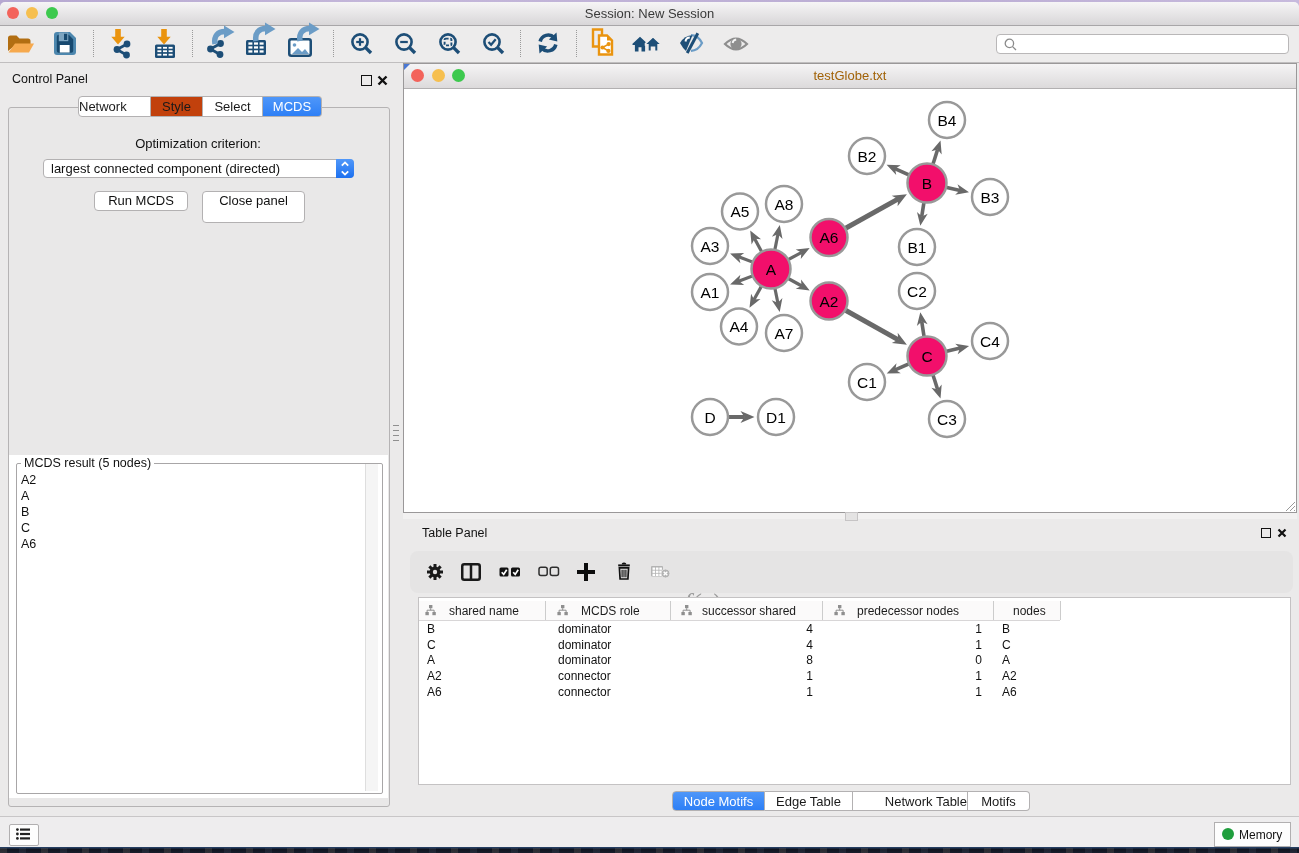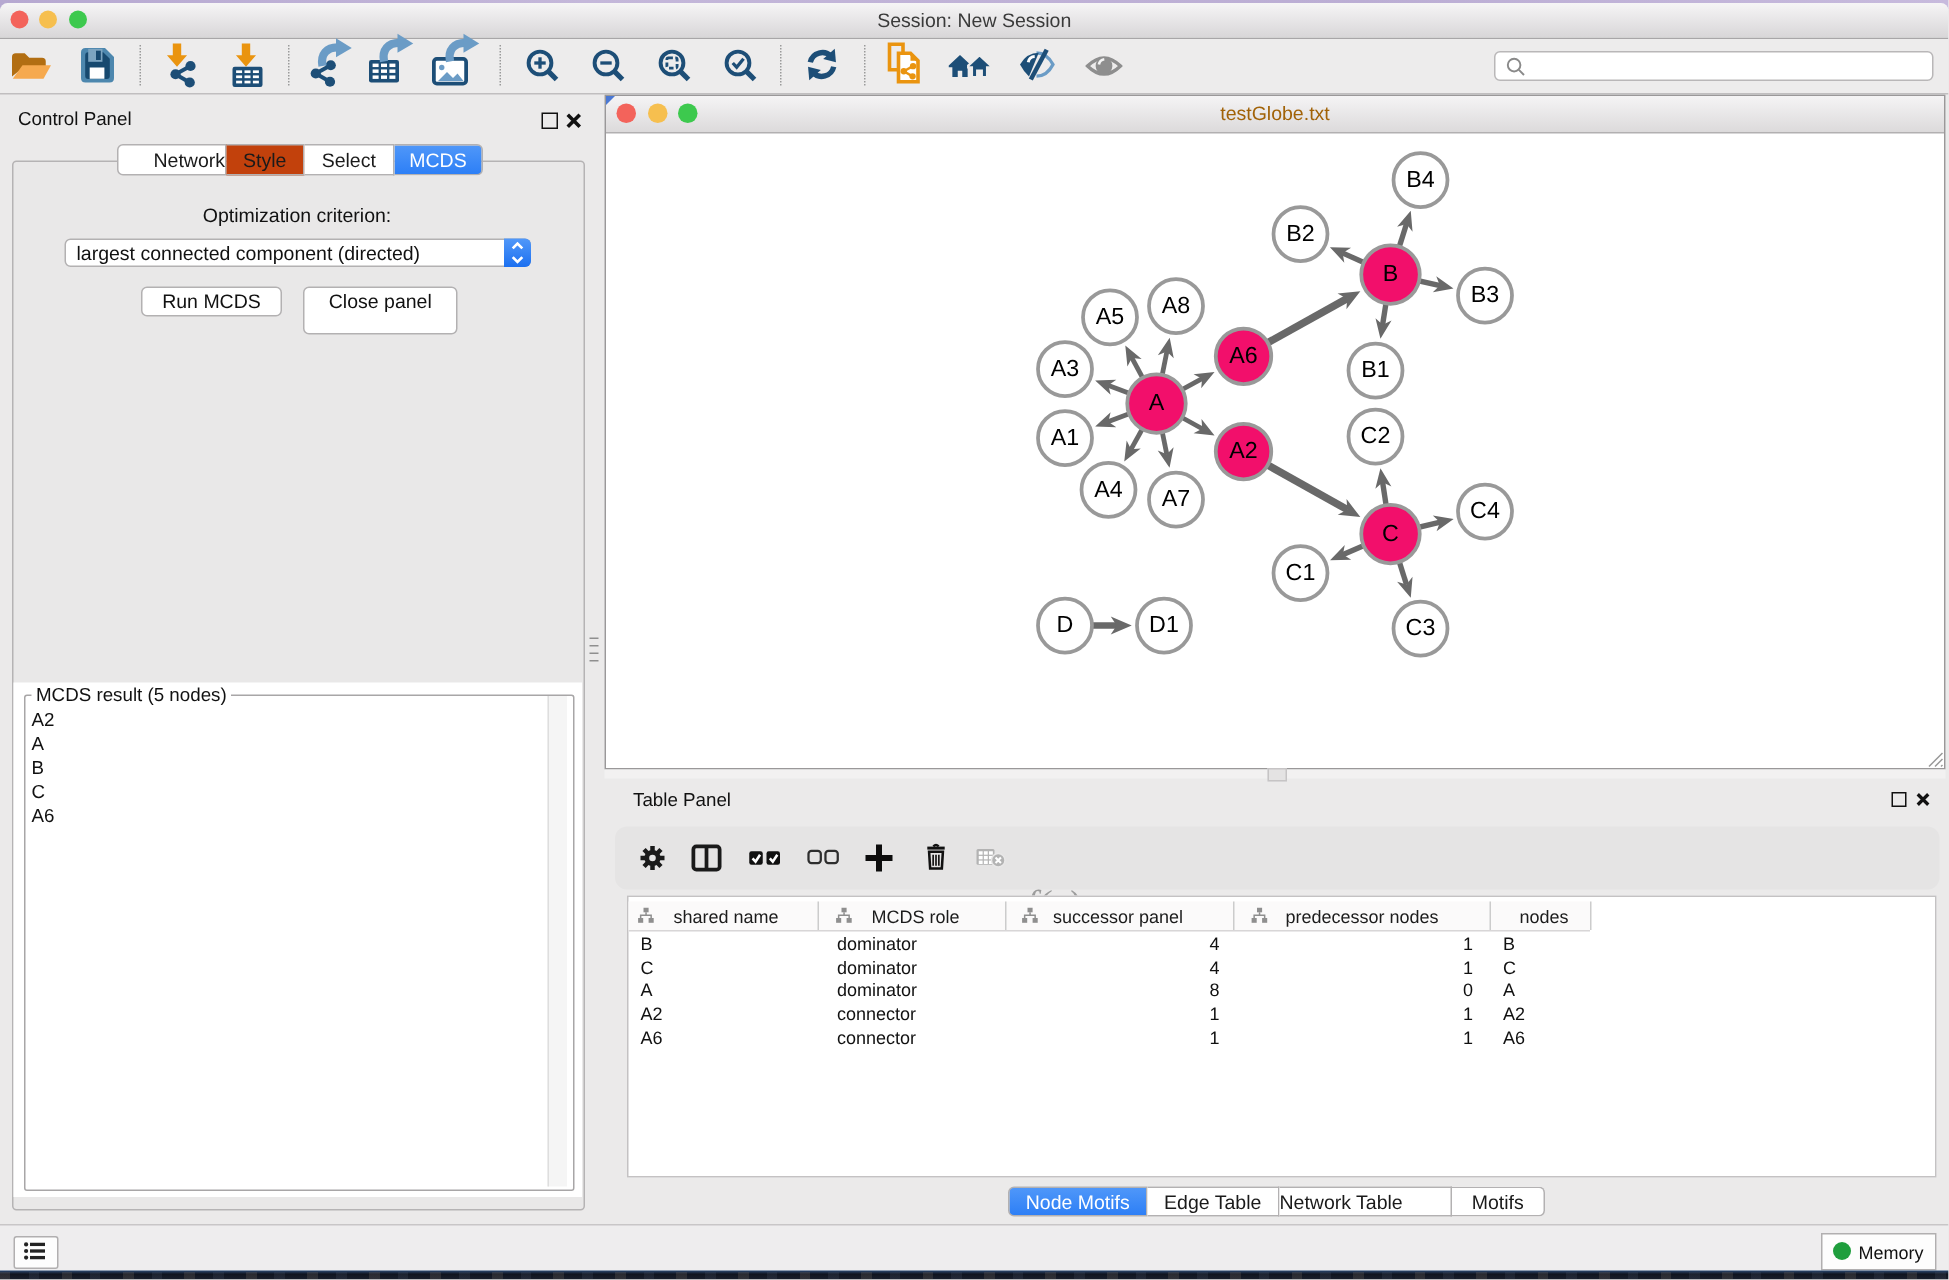--- a/index.html
+++ b/index.html
@@ -145,21 +145,21 @@
       <circle cx="5.4" cy="5.4" r="4.2" fill="none" stroke="#8a8a8a" stroke-width="1.3"></circle>
       <line x1="8.6" y1="8.6" x2="12" y2="12" stroke="#8a8a8a" stroke-width="1.3"></line>
     </svg>
 </div>
 <div class="txt" style="left:12px;top:72px;font-size:12.5px;color:#111">Control Panel</div>
 <div class="abs" style="left:361px;top:75px;width:9px;height:9px;border:1.5px solid #111"></div>
 <svg class="abs" style="left:377px;top:75px" width="11" height="11" viewBox="0 0 11 11">
     <path d="M1.5,1.5 L9.5,9.5 M9.5,1.5 L1.5,9.5" stroke="#111" stroke-width="2.4"></path>
   </svg>
 <div class="abs" style="left:8px;top:107px;width:380px;height:698px;background:#e9e8e8;border:1px solid #b5b3b4;border-radius:3px"></div>
-<div class="abs" style="left:78px;top:96px;width:73px;height:21px;background:#ffffff;border:1px solid #b3b1b2;border-radius:4px 0 0 4px;box-sizing:border-box;text-align:right;font-size:13px;line-height:20px;color:#1a1a1a">Network</div>
+<div class="abs" style="left:78px;top:96px;width:73px;height:21px;background:#ffffff;border:1px solid #b3b1b2;border-radius:4px 0 0 4px;box-sizing:border-box;text-align:left;font-size:13px;line-height:20px;color:#1a1a1a">Network</div>
 <div class="abs" style="left:151px;top:96px;width:52px;height:21px;background:#c2410c;border:1px solid #b3b1b2;border-left:none;border-radius:0;box-sizing:border-box;text-align:center;font-size:13px;line-height:20px;color:#1a1a1a">Style</div>
 <div class="abs" style="left:203px;top:96px;width:60px;height:21px;background:#ffffff;border:1px solid #b3b1b2;border-left:none;border-radius:0;box-sizing:border-box;text-align:center;font-size:13px;line-height:20px;color:#1a1a1a">Select</div>
 <div class="abs" style="left:263px;top:96px;width:59px;height:21px;background:linear-gradient(#4f97f9,#2d7ff6);border:1px solid #b3b1b2;border-left:none;border-radius:0 4px 4px 0;box-sizing:border-box;text-align:center;font-size:13px;line-height:20px;color:#ffffff">MCDS</div>
 <div class="txt" style="left:0px;top:136px;width:396px;text-align:center;font-size:13px;color:#111">Optimization criterion:</div>
 <div class="abs" style="left:43px;top:159px;width:311px;height:19px;background:#fff;border:1px solid #b3b1b2;border-radius:4px;box-sizing:border-box"></div>
 <div class="txt" style="left:51px;top:161px;font-size:13px;color:#111">largest connected component (directed)</div>
 <div class="abs" style="left:336px;top:159px;width:18px;height:19px;background:linear-gradient(#5198f9,#1c70f0);border-radius:0 4px 4px 0"></div>
 <svg class="abs" style="left:340px;top:161px" width="10" height="15" viewBox="0 0 10 15">
     <path d="M1.8,4.6 L5,1.4 L8.2,4.6" fill="none" stroke="#fff" stroke-width="1.8"></path>
     <path d="M1.8,10.4 L5,13.6 L8.2,10.4" fill="none" stroke="#fff" stroke-width="1.8"></path>
@@ -357,21 +357,21 @@
   </svg>
 <div class="txt" style="left:581px;top:604px;font-size:12px;color:#1c1c1c">MCDS role</div>
 <svg class="abs" style="left:557px;top:605px" width="12" height="11" viewBox="0 0 12 11">
     <g fill="#8f8f8f">
       <rect x="4" y="0" width="3.4" height="3.2"></rect>
       <rect x="0.4" y="7" width="3.4" height="3.2"></rect>
       <rect x="7.4" y="7" width="3.4" height="3.2"></rect>
     </g>
     <path d="M5.7,3.2 v2 M2.1,7 v-1.8 h7 V7" stroke="#8f8f8f" stroke-width="1" fill="none"></path>
   </svg>
-<div class="txt" style="left:702px;top:604px;font-size:12px;color:#1c1c1c">successor panel</div>
+<div class="txt" style="left:702px;top:604px;font-size:12px;color:#1c1c1c">successor shared</div>
 <svg class="abs" style="left:681px;top:605px" width="12" height="11" viewBox="0 0 12 11">
     <g fill="#8f8f8f">
       <rect x="4" y="0" width="3.4" height="3.2"></rect>
       <rect x="0.4" y="7" width="3.4" height="3.2"></rect>
       <rect x="7.4" y="7" width="3.4" height="3.2"></rect>
     </g>
     <path d="M5.7,3.2 v2 M2.1,7 v-1.8 h7 V7" stroke="#8f8f8f" stroke-width="1" fill="none"></path>
   </svg>
 <div class="txt" style="left:857px;top:604px;font-size:12px;color:#1c1c1c">predecessor nodes</div>
 <svg class="abs" style="left:834px;top:605px" width="12" height="11" viewBox="0 0 12 11">
@@ -403,21 +403,21 @@
 <div class="txt" style="left:720px;top:669px;width:93px;text-align:right;font-size:12px;color:#111">1</div>
 <div class="txt" style="left:889px;top:669px;width:93px;text-align:right;font-size:12px;color:#111">1</div>
 <div class="txt" style="left:1002px;top:669px;font-size:12px;color:#111">A2</div>
 <div class="txt" style="left:427px;top:685px;font-size:12px;color:#111">A6</div>
 <div class="txt" style="left:558px;top:685px;font-size:12px;color:#111">connector</div>
 <div class="txt" style="left:720px;top:685px;width:93px;text-align:right;font-size:12px;color:#111">1</div>
 <div class="txt" style="left:889px;top:685px;width:93px;text-align:right;font-size:12px;color:#111">1</div>
 <div class="txt" style="left:1002px;top:685px;font-size:12px;color:#111">A6</div>
 <div class="abs" style="left:672px;top:791px;width:93px;height:20px;background:linear-gradient(#4f97f9,#2d7ff6);border:1px solid #b3b1b2;border-radius:4px 0 0 4px;box-sizing:border-box;text-align:center;font-size:13px;line-height:19px;color:#ffffff">Node Motifs</div>
 <div class="abs" style="left:765px;top:791px;width:88px;height:20px;background:#ffffff;border:1px solid #b3b1b2;border-left:none;border-radius:0;box-sizing:border-box;text-align:center;font-size:13px;line-height:19px;color:#1a1a1a">Edge Table</div>
-<div class="abs" style="left:853px;top:791px;width:115px;height:20px;background:#ffffff;border:1px solid #b3b1b2;border-left:none;border-radius:0;box-sizing:border-box;text-align:left;font-size:13px;line-height:19px;color:#1a1a1a">Network Table</div>
+<div class="abs" style="left:853px;top:791px;width:115px;height:20px;background:#ffffff;border:1px solid #b3b1b2;border-left:none;border-radius:0;box-sizing:border-box;text-align:right;font-size:13px;line-height:19px;color:#1a1a1a">Network Table</div>
 <div class="abs" style="left:968px;top:791px;width:62px;height:20px;background:#ffffff;border:1px solid #b3b1b2;border-left:none;border-radius:0 4px 4px 0;box-sizing:border-box;text-align:center;font-size:13px;line-height:19px;color:#1a1a1a">Motifs</div>
 <div class="abs" style="left:0;top:816px;width:1299px;height:31px;background:#eeedee;border-top:1px solid #c8c6c7;box-sizing:border-box"></div>
 <div class="abs" style="left:9px;top:824px;width:28px;height:20px;background:#fdfdfd;border:1px solid #b1afb0;border-radius:2px"></div>
 <svg class="abs" style="left:16px;top:828px" width="14" height="12" viewBox="0 0 14 12">
     <g fill="#222">
       <circle cx="1.4" cy="1.6" r="1.4"></circle>
       <circle cx="1.4" cy="6" r="1.4"></circle>
       <circle cx="1.4" cy="10.4" r="1.4"></circle>
       <rect x="4" y="0.5" width="10" height="2.2"></rect>
       <rect x="4" y="4.9" width="10" height="2.2"></rect>

